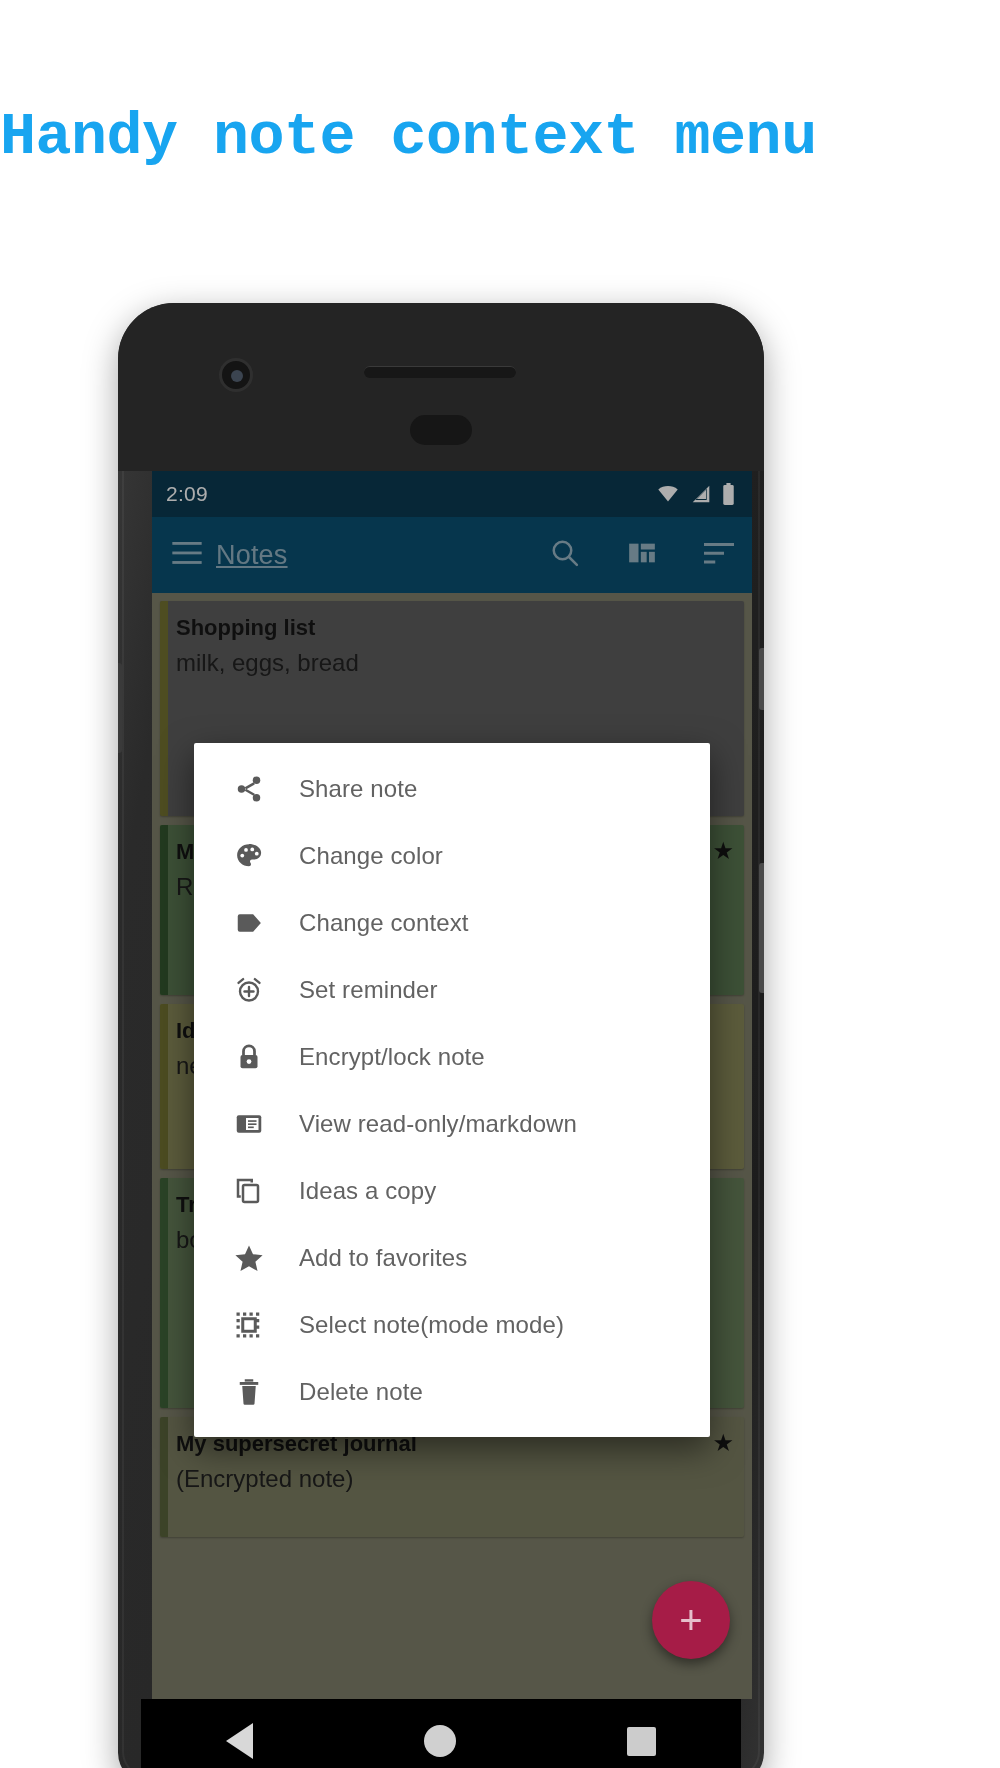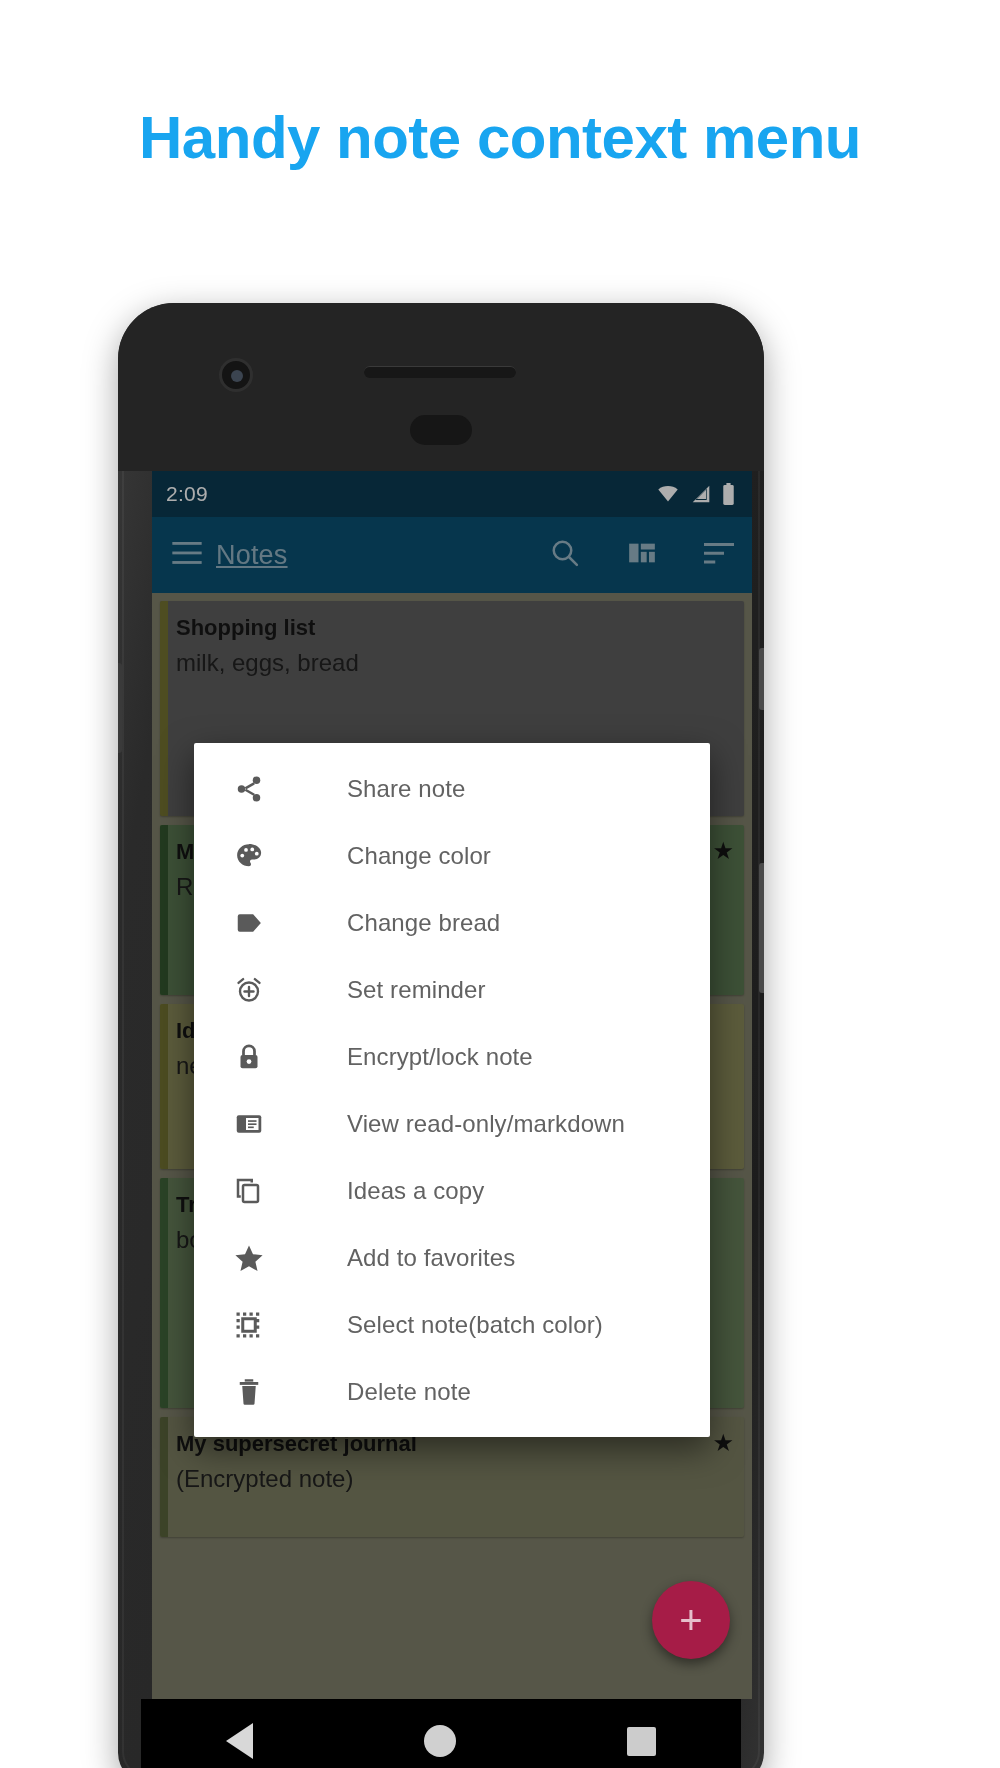--- a/index.html
+++ b/index.html
@@ -9,26 +9,26 @@
     font-family: "Liberation Sans", sans-serif;
     overflow: hidden;
   }
   #root { position: relative; width: 1000px; height: 1768px; background: #fff; }
 
   
   .headline {
     position: absolute;
     left: 0; top: 103px;
     width: 1000px;
-    text-align: center;
+    text-align: left;
     font-size: 60px;
     font-weight: 700;
     letter-spacing: -0.5px;
     color: #18a5f0;
-    font-family: Liberation Sans, sans-serif;
+    font-family: Liberation Mono, monospace;
     white-space: nowrap;
   }
 
   
   .phone {
     position: absolute;
     left: 118px; top: 303px;
     width: 646px; height: 1480px;
     border-radius: 56px 56px 30px 30px;
     background: linear-gradient(100deg,#3a3a3a 0%,#2a2a2a 12%,#262626 50%,#1c1c1c 88%,#333 100%);
@@ -169,21 +169,20 @@
     width: 516px;
     background: #ffffff;
     box-shadow: 0 12px 34px rgba(0,0,0,0.5);
     padding: 12px 0 12px 0;
     border-radius: 2px;
   }
   .menu-item {
     display: flex; align-items: center;
     height: 67px;
     padding: 0 20px 0 38px;
-    gap: 48px;
   }
   .menu-item .mi-icon {
     width: 34px; height: 34px;
     display: flex; align-items: center; justify-content: center;
     flex: 0 0 34px;
   }
   .menu-item .mi-icon svg { display: block; }
   .menu-item .mi-label {
     margin-left: 33px;
     font-size: 24px;
@@ -364,21 +363,21 @@
           </span>
           <span class="mi-label">Change color</span>
         </div>
 
         <div class="menu-item">
           <span class="mi-icon">
             <svg width="30" height="30" viewBox="0 0 24 24">
                 <path fill="#5a5a5a" d="M3 6.5 A1.6 1.6 0 0 1 4.6 5 L15.3 5 L21.5 12 L15.3 19 L4.6 19 A1.6 1.6 0 0 1 3 17.4 Z"></path>
               </svg>
           </span>
-          <span class="mi-label">Change bread</span>
+          <span class="mi-label">Change context</span>
         </div>
 
         <div class="menu-item">
           <span class="mi-icon">
             <svg width="30" height="30" viewBox="0 0 24 24">
               <g fill="none" stroke="#5a5a5a" stroke-width="1.9">
                 <circle cx="12" cy="13.2" r="7.2"></circle>
                 <path d="M3.6 6.3 L7.3 3.3" stroke-linecap="round"></path>
                 <path d="M20.4 6.3 L16.7 3.3" stroke-linecap="round"></path>
                 <path d="M12 9.6 L12 16.8" stroke-linecap="round"></path>
@@ -448,21 +447,21 @@
                   <rect x="12.4" y="19.4" width="2.6" height="2.6"></rect>
                   <rect x="17.6" y="19.4" width="2.6" height="2.6"></rect>
                 <rect x="2" y="7.2" width="2.6" height="2.6"></rect>
                   <rect x="2" y="12.4" width="2.6" height="2.6"></rect>
                 <rect x="17.6" y="7.2" width="2.6" height="2.6"></rect>
                   <rect x="17.6" y="12.4" width="2.6" height="2.6"></rect>
               </g>
               <rect x="7" y="7" width="10" height="10" fill="none" stroke="#5a5a5a" stroke-width="2.4"></rect>
             </svg>
           </span>
-          <span class="mi-label">Select note(batch color)</span>
+          <span class="mi-label">Select note(mode mode)</span>
         </div>
 
         <div class="menu-item">
           <span class="mi-icon">
             <svg width="30" height="30" viewBox="0 0 24 24">
                 <g fill="#5a5a5a">
               <rect x="8.6" y="1.8" width="6.8" height="1.9"></rect>
               <rect x="4.6" y="4" width="14.8" height="2.3"></rect>
               <path d="M6.6 7.2 L17.4 7.2 L16.4 21.4 A1 1 0 0 1 15.4 22.2 L8.6 22.2 A1 1 0 0 1 7.6 21.4 Z"></path>
             </g>

